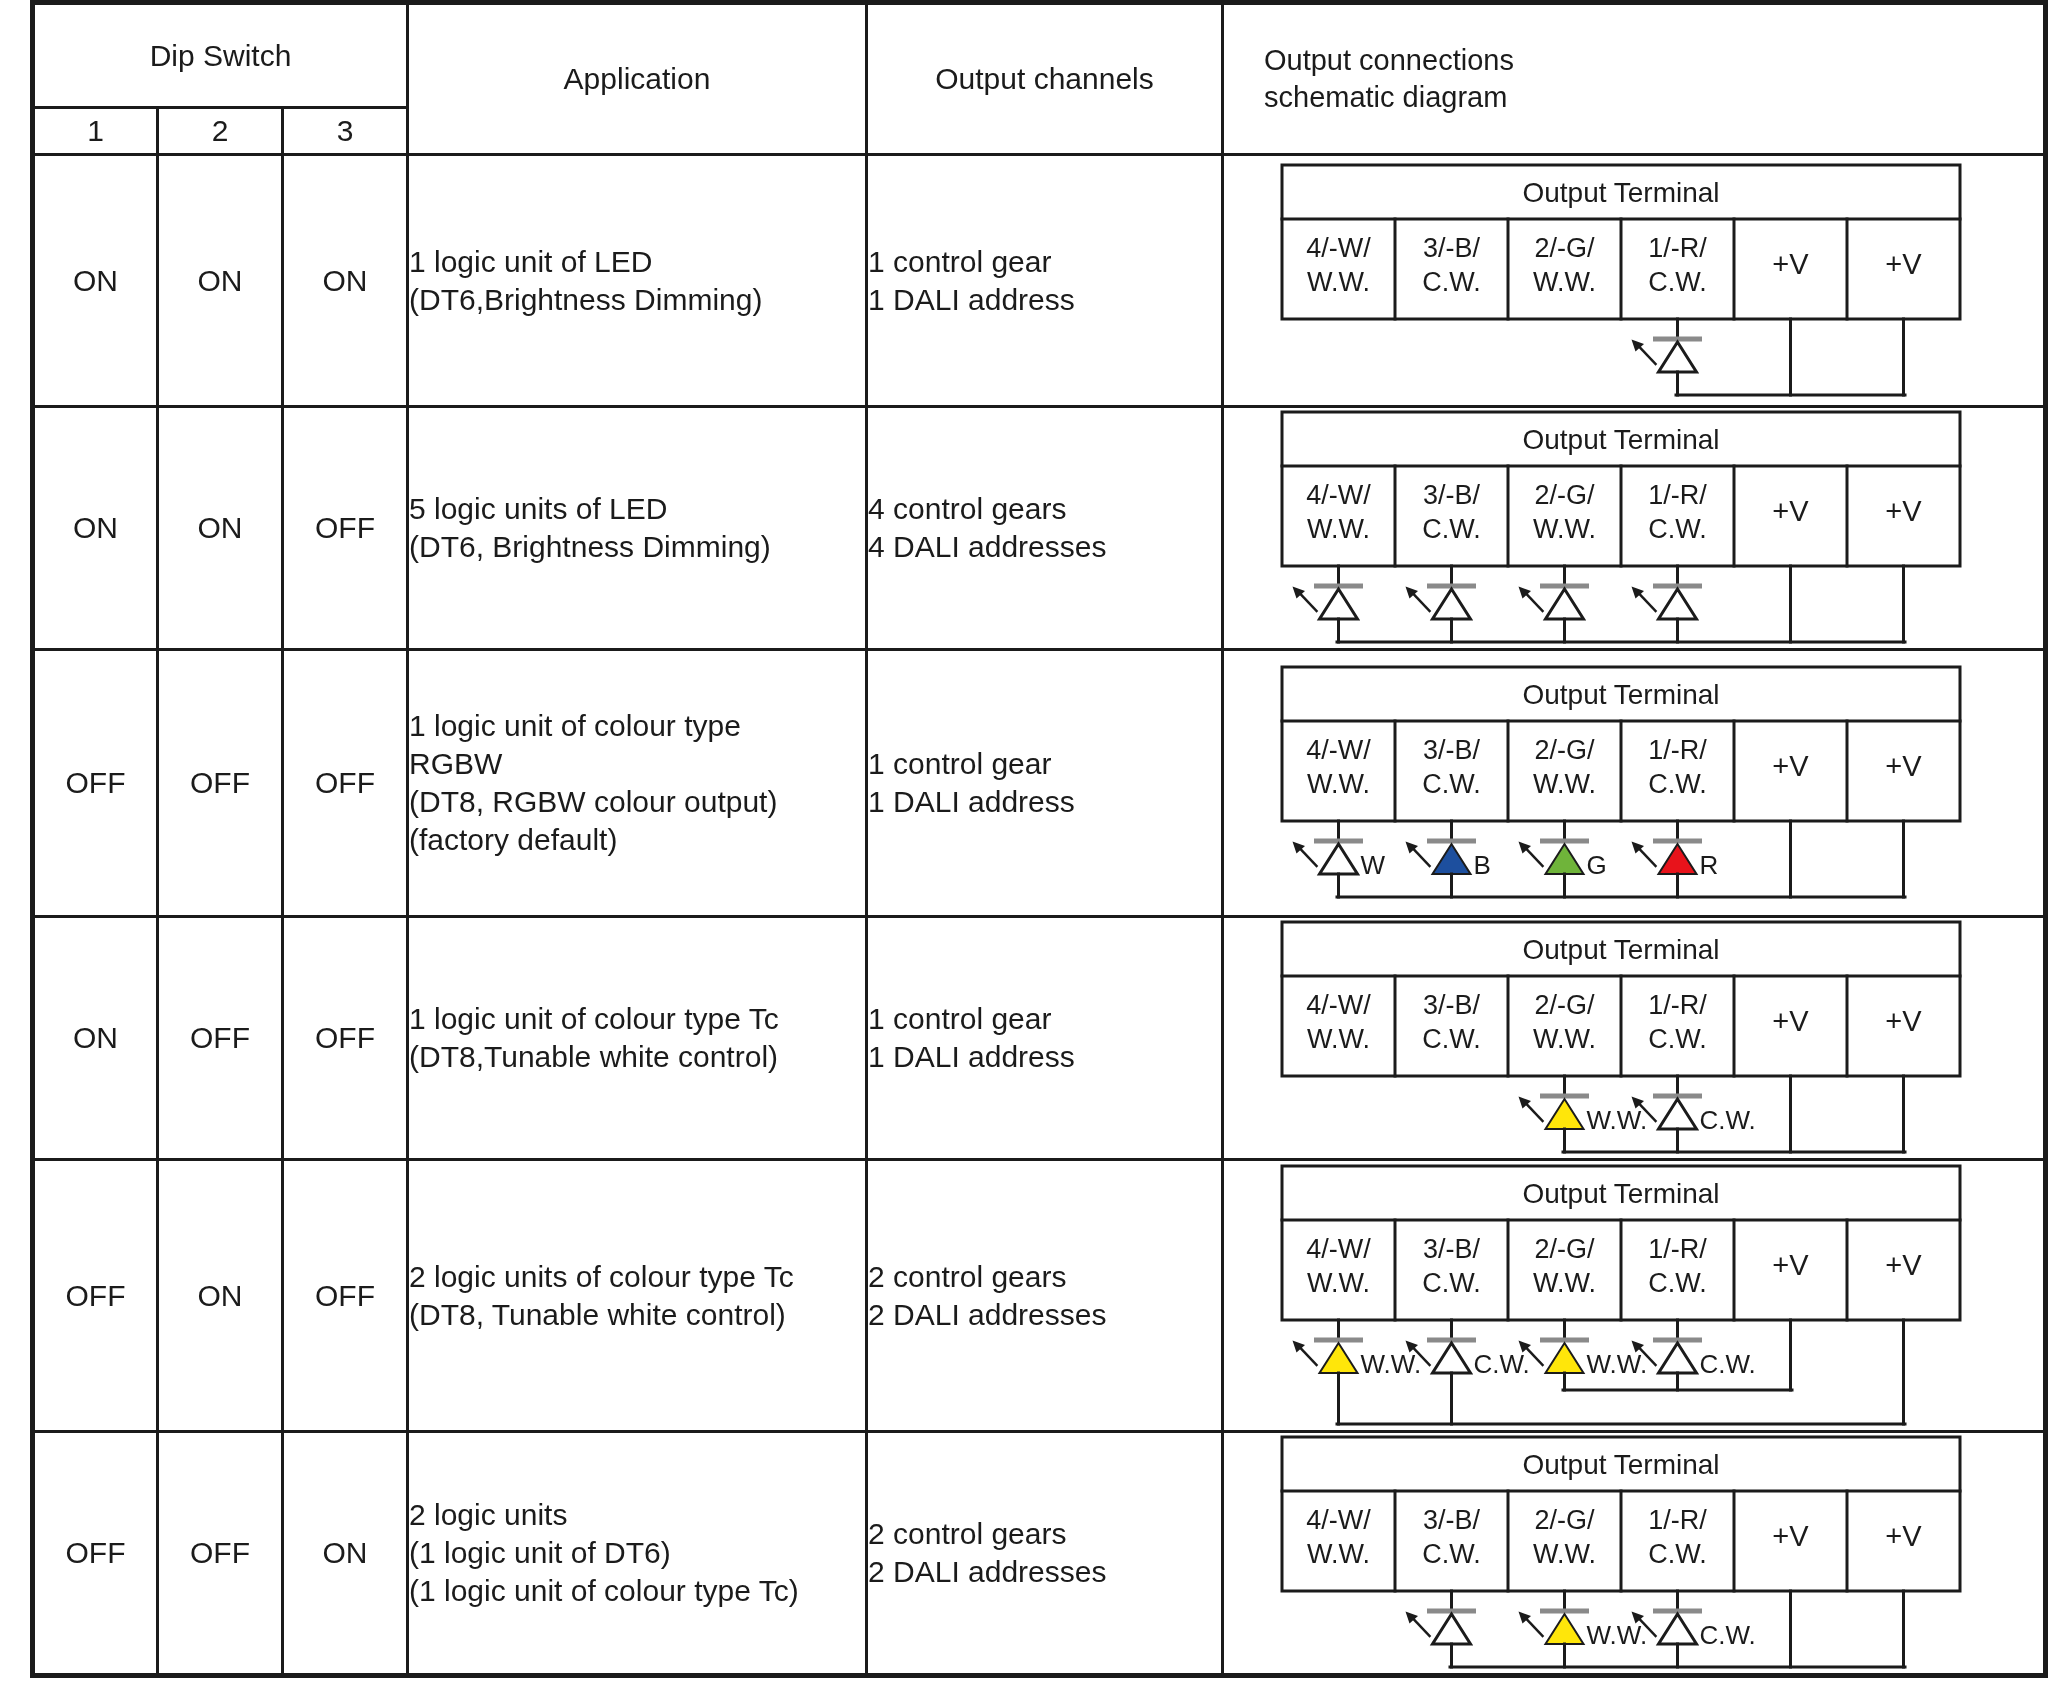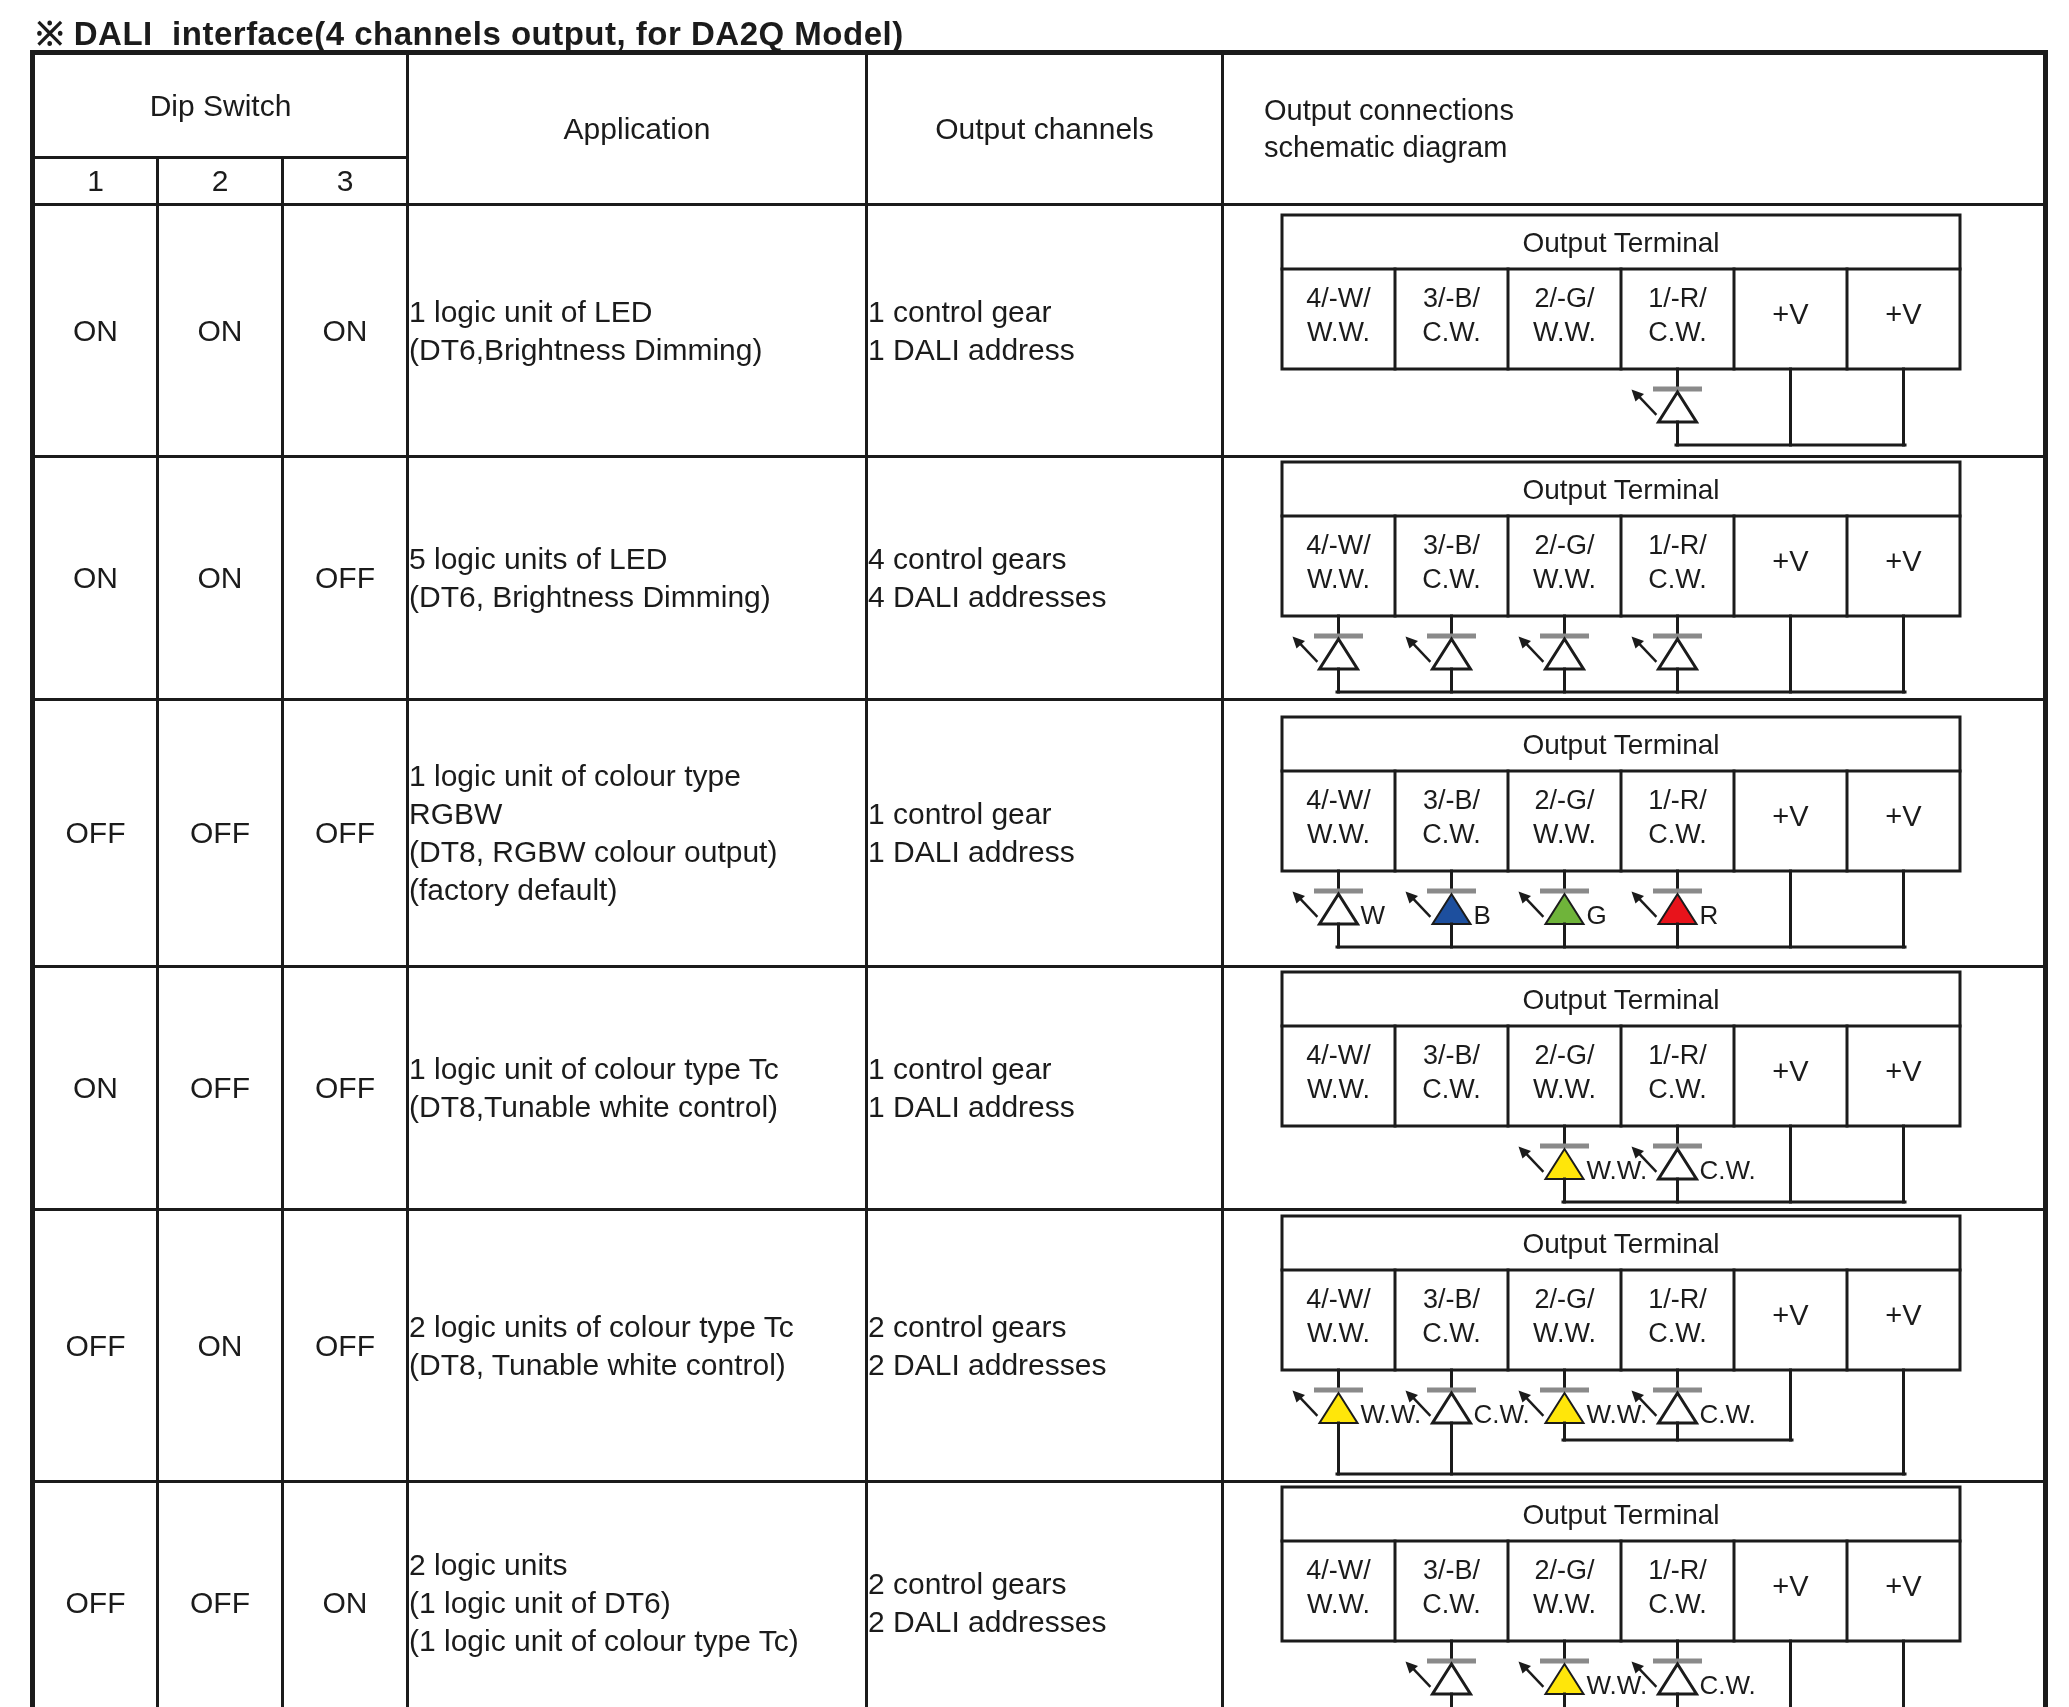--- a/index.html
+++ b/index.html
@@ -19,21 +19,20 @@
   td.app{vertical-align:middle;padding-left:48px;line-height:38px;}
   td.chn{vertical-align:middle;padding-left:70px;line-height:38px;}
   td.dgm{vertical-align:middle;}
   .dgm-inner{display:flex;align-items:center;padding-left:42px;margin-left:8px;}
   svg text{font-family:"Liberation Sans",sans-serif;fill:#1b1b1b;}
 </style>
 </head>
 <body>
 
 <div id="page">
-  <div id="title">※ DALI  interface(4 channels output, for DA2Q Model)</div>
 
   <table class="cfg">
     <colgroup>
       <col style="width:125px">
         <col style="width:125px">
         <col style="width:125px">
       <col style="width:459px">
         <col style="width:356px">
         <col style="width:823px">
     </colgroup>

